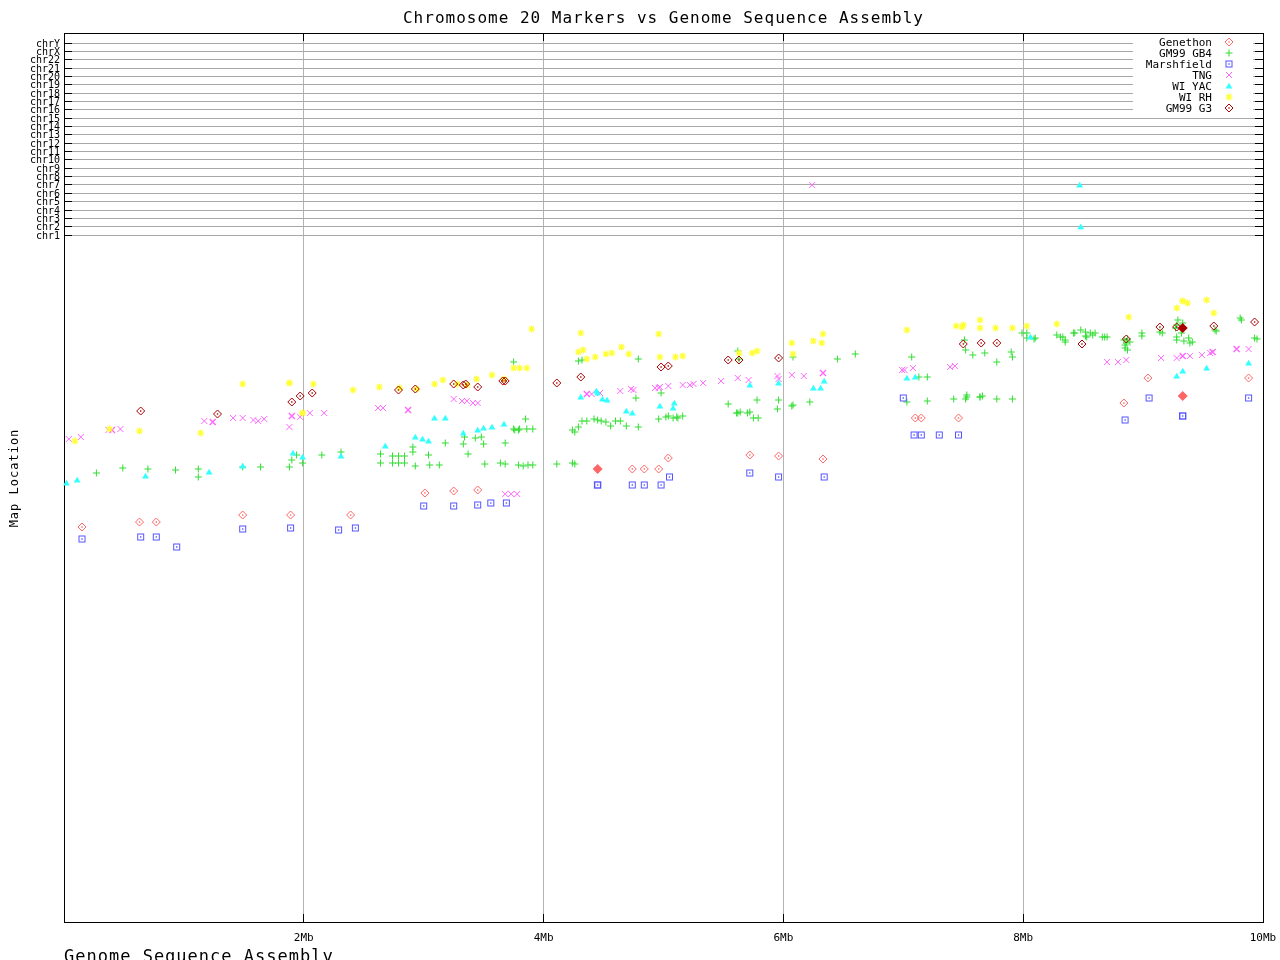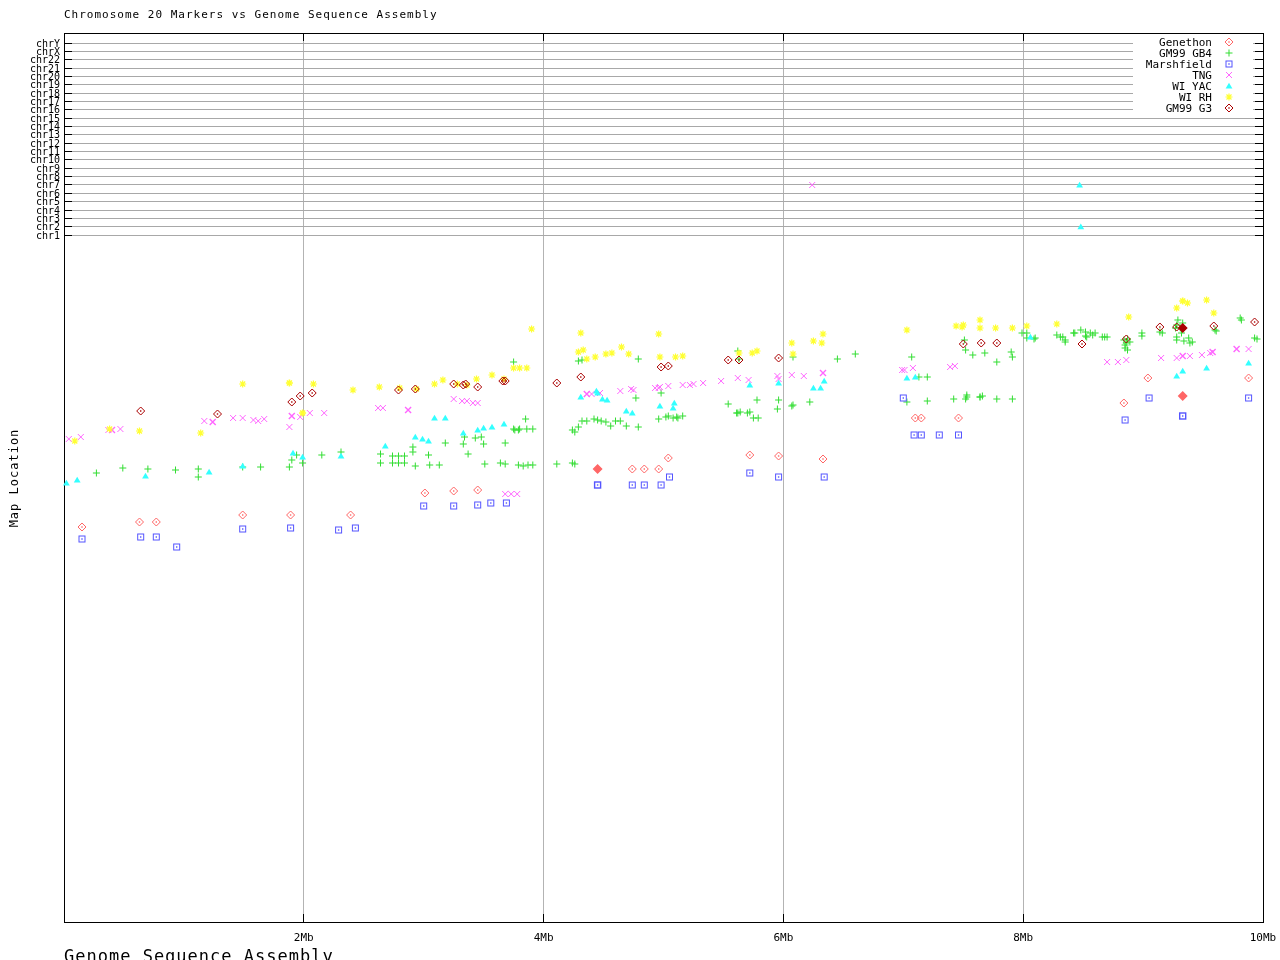--- a/index.html
+++ b/index.html
@@ -1,19 +1,19 @@
 <!DOCTYPE html>
 <html><head>
 <meta charset="utf-8">
 <style>
   html,body{margin:0;padding:0;background:#ffffff;}
   #root{position:relative;width:1280px;height:960px;background:#ffffff;
         font-family:"DejaVu Sans Mono",monospace;color:#000;overflow:hidden;}
-  #chart-title{position:absolute;left:64px;top:8px;width:1199px;text-align:left;
-        font-size:11px;letter-spacing:1px;}
+  #chart-title{position:absolute;left:64px;top:8px;width:1199px;text-align:center;
+        font-size:16px;letter-spacing:1px;}
   #x-axis-label{position:absolute;left:64px;top:946px;width:1199px;text-align:left;
         font-size:17px;letter-spacing:1px;}
   #y-axis-label{position:absolute;left:-36px;top:471px;width:100px;text-align:center;
         font-size:12px;letter-spacing:1px;transform:rotate(-90deg);}
   svg{position:absolute;left:0;top:0;}
   text{font-family:"DejaVu Sans Mono",monospace;fill:#000;}
 </style>
 </head>
 <body>
 

